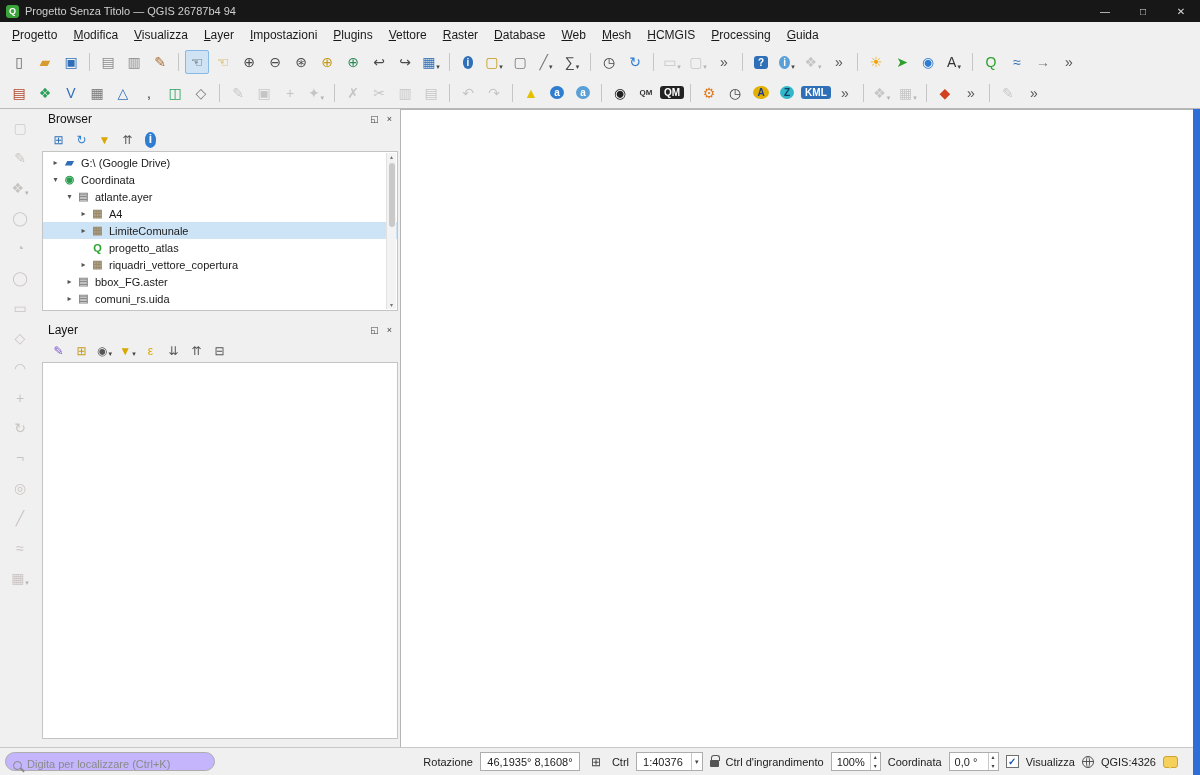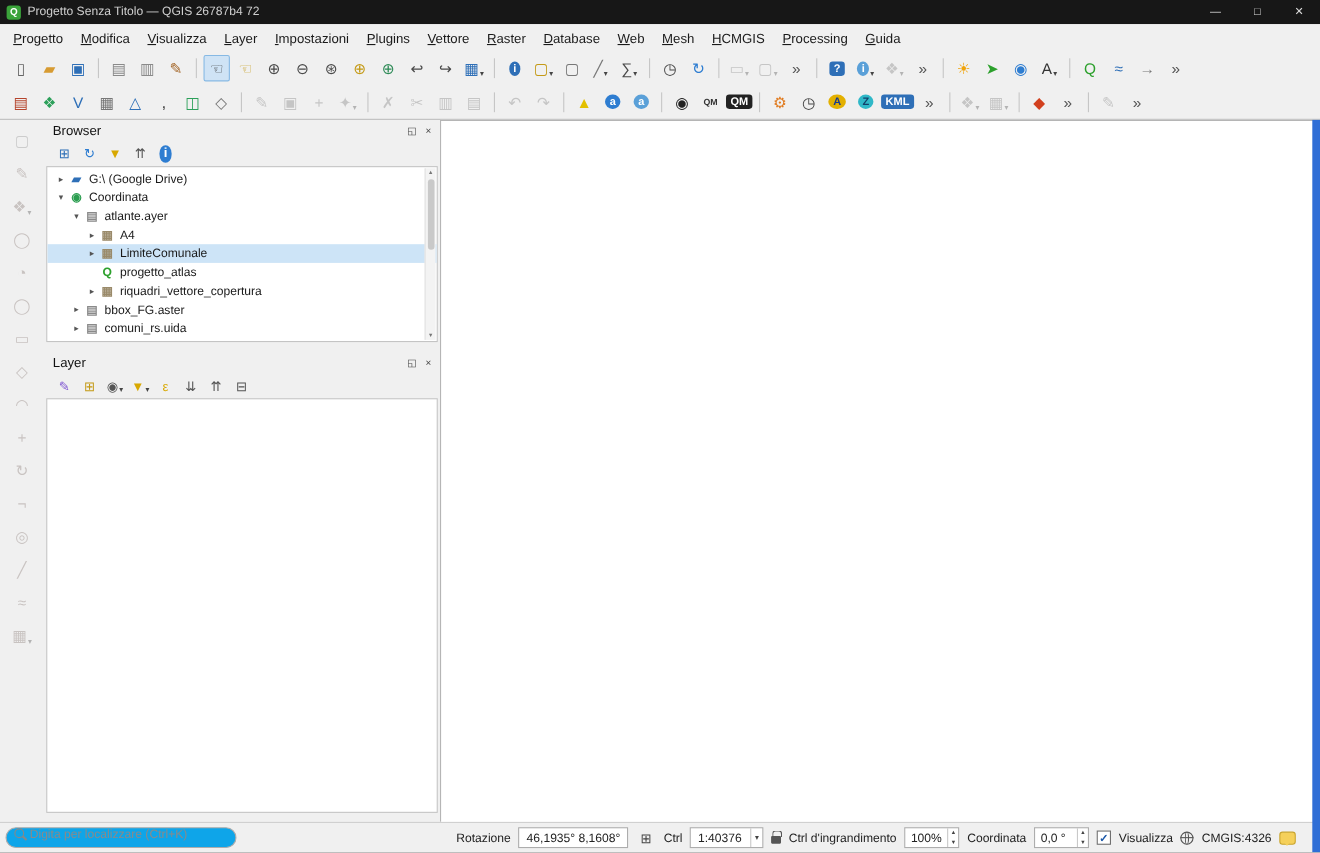--- a/index.html
+++ b/index.html
@@ -52,21 +52,21 @@
   .vscroll{position:absolute;top:1px;right:1px;bottom:1px;width:10px;background:#f3f3f3;border-left:1px solid #e2e2e2;display:flex;flex-direction:column;align-items:center;font-size:6px;color:#777}
   .vthumb{width:6px;height:64px;background:#c9c9c9;border-radius:3px;margin-top:2px}
   .vscroll .sarr{line-height:8px}
   .vscroll .sarr.bot{margin-top:auto}
   .empty-box{flex:1;margin:0 2px;background:#fff;border:1px solid #c4c4c4}
   .canvas{flex:1;background:#fff;border-left:1px solid #b5b5b5;border-top:1px solid #b5b5b5}
   .right-strip{position:absolute;right:0;top:109px;bottom:0;width:7px;background:#2f6ed6;z-index:6}
 
   
   .statusbar{height:28px;display:flex;align-items:center;background:#f0f0f0;border-top:1px solid #c9c9c9;padding:0 22px 0 5px;gap:7px;font-size:11px;color:#222}
-  .searchbox{display:flex;align-items:flex-start;background:#0ea5e9;border:1px solid #adadad;border-radius:10px;height:19px;width:210px;padding:0 7px;gap:5px;flex:none}
+  .searchbox{display:flex;align-items:flex-end;background:#c4b5fd;border:1px solid #adadad;border-radius:10px;height:19px;width:210px;padding:0 7px;gap:5px;flex:none}
   .searchbox input{border:none;outline:none;flex:1;font-size:11px;font-family:inherit;color:#333;background:transparent;min-width:0}
   .searchbox input::placeholder{color:#8a8a8a}
   .flex-sp{flex:1}
   .sb-input{height:19px;border:1px solid #adadad;background:#fff;font-size:11px;font-family:inherit;text-align:center;color:#222}
   .coord{width:100px}
   .combo{display:inline-flex;align-items:center;height:19px;border:1px solid #adadad;background:#fff}
   .combo .val{padding:0 6px;min-width:54px}
   .combo .dda{border-left:1px solid #c9c9c9;height:100%;display:flex;align-items:center;padding:0 3px;font-size:7px;color:#444}
   .spin{display:inline-flex;height:19px;border:1px solid #adadad;background:#fff}
   .spin .val{padding:0 5px;display:flex;align-items:center;min-width:38px}
@@ -86,21 +86,21 @@
   .bubble-icon{width:15px;height:12px;background:#f5d05a;border:1px solid #c9a52f;border-radius:3px;position:relative;flex:none}
   .bubble-icon::after{content:"";position:absolute;left:3px;bottom:-5px;border:3px solid transparent;border-top:4px solid #f5d05a}
 </style>
 </head>
 <body>
 
 <div class="window">
 
   <div class="titlebar">
     <span class="app-logo">Q</span>
-    <span>Progetto Senza Titolo — QGIS 26787b4 72</span>
+    <span>Progetto Senza Titolo — QGIS 26787b4 94</span>
     <span class="win-controls">
       <span class="win-btn">—</span>
       <span class="win-btn">□</span>
       <span class="win-btn">✕</span>
     </span>
   </div>
 
   <nav class="menubar">
 
   <span class="menu-item"><u>P</u>rogetto</span>
@@ -592,19 +592,19 @@
     <span class="spin">
       <span class="val">0,0 °</span>
       <span class="arr">
         <span>▴</span>
         <span>▾</span>
       </span>
     </span>
     <span class="cb">✓</span>
     <span>Visualizza</span>
     <span class="globe-icon"></span>
-    <span>CMGIS:4326</span>
+    <span>QGIS:4326</span>
     <span class="bubble-icon"></span>
   </footer>
 
   <div class="right-strip"></div>
 
 </div>
 
 </body></html>

